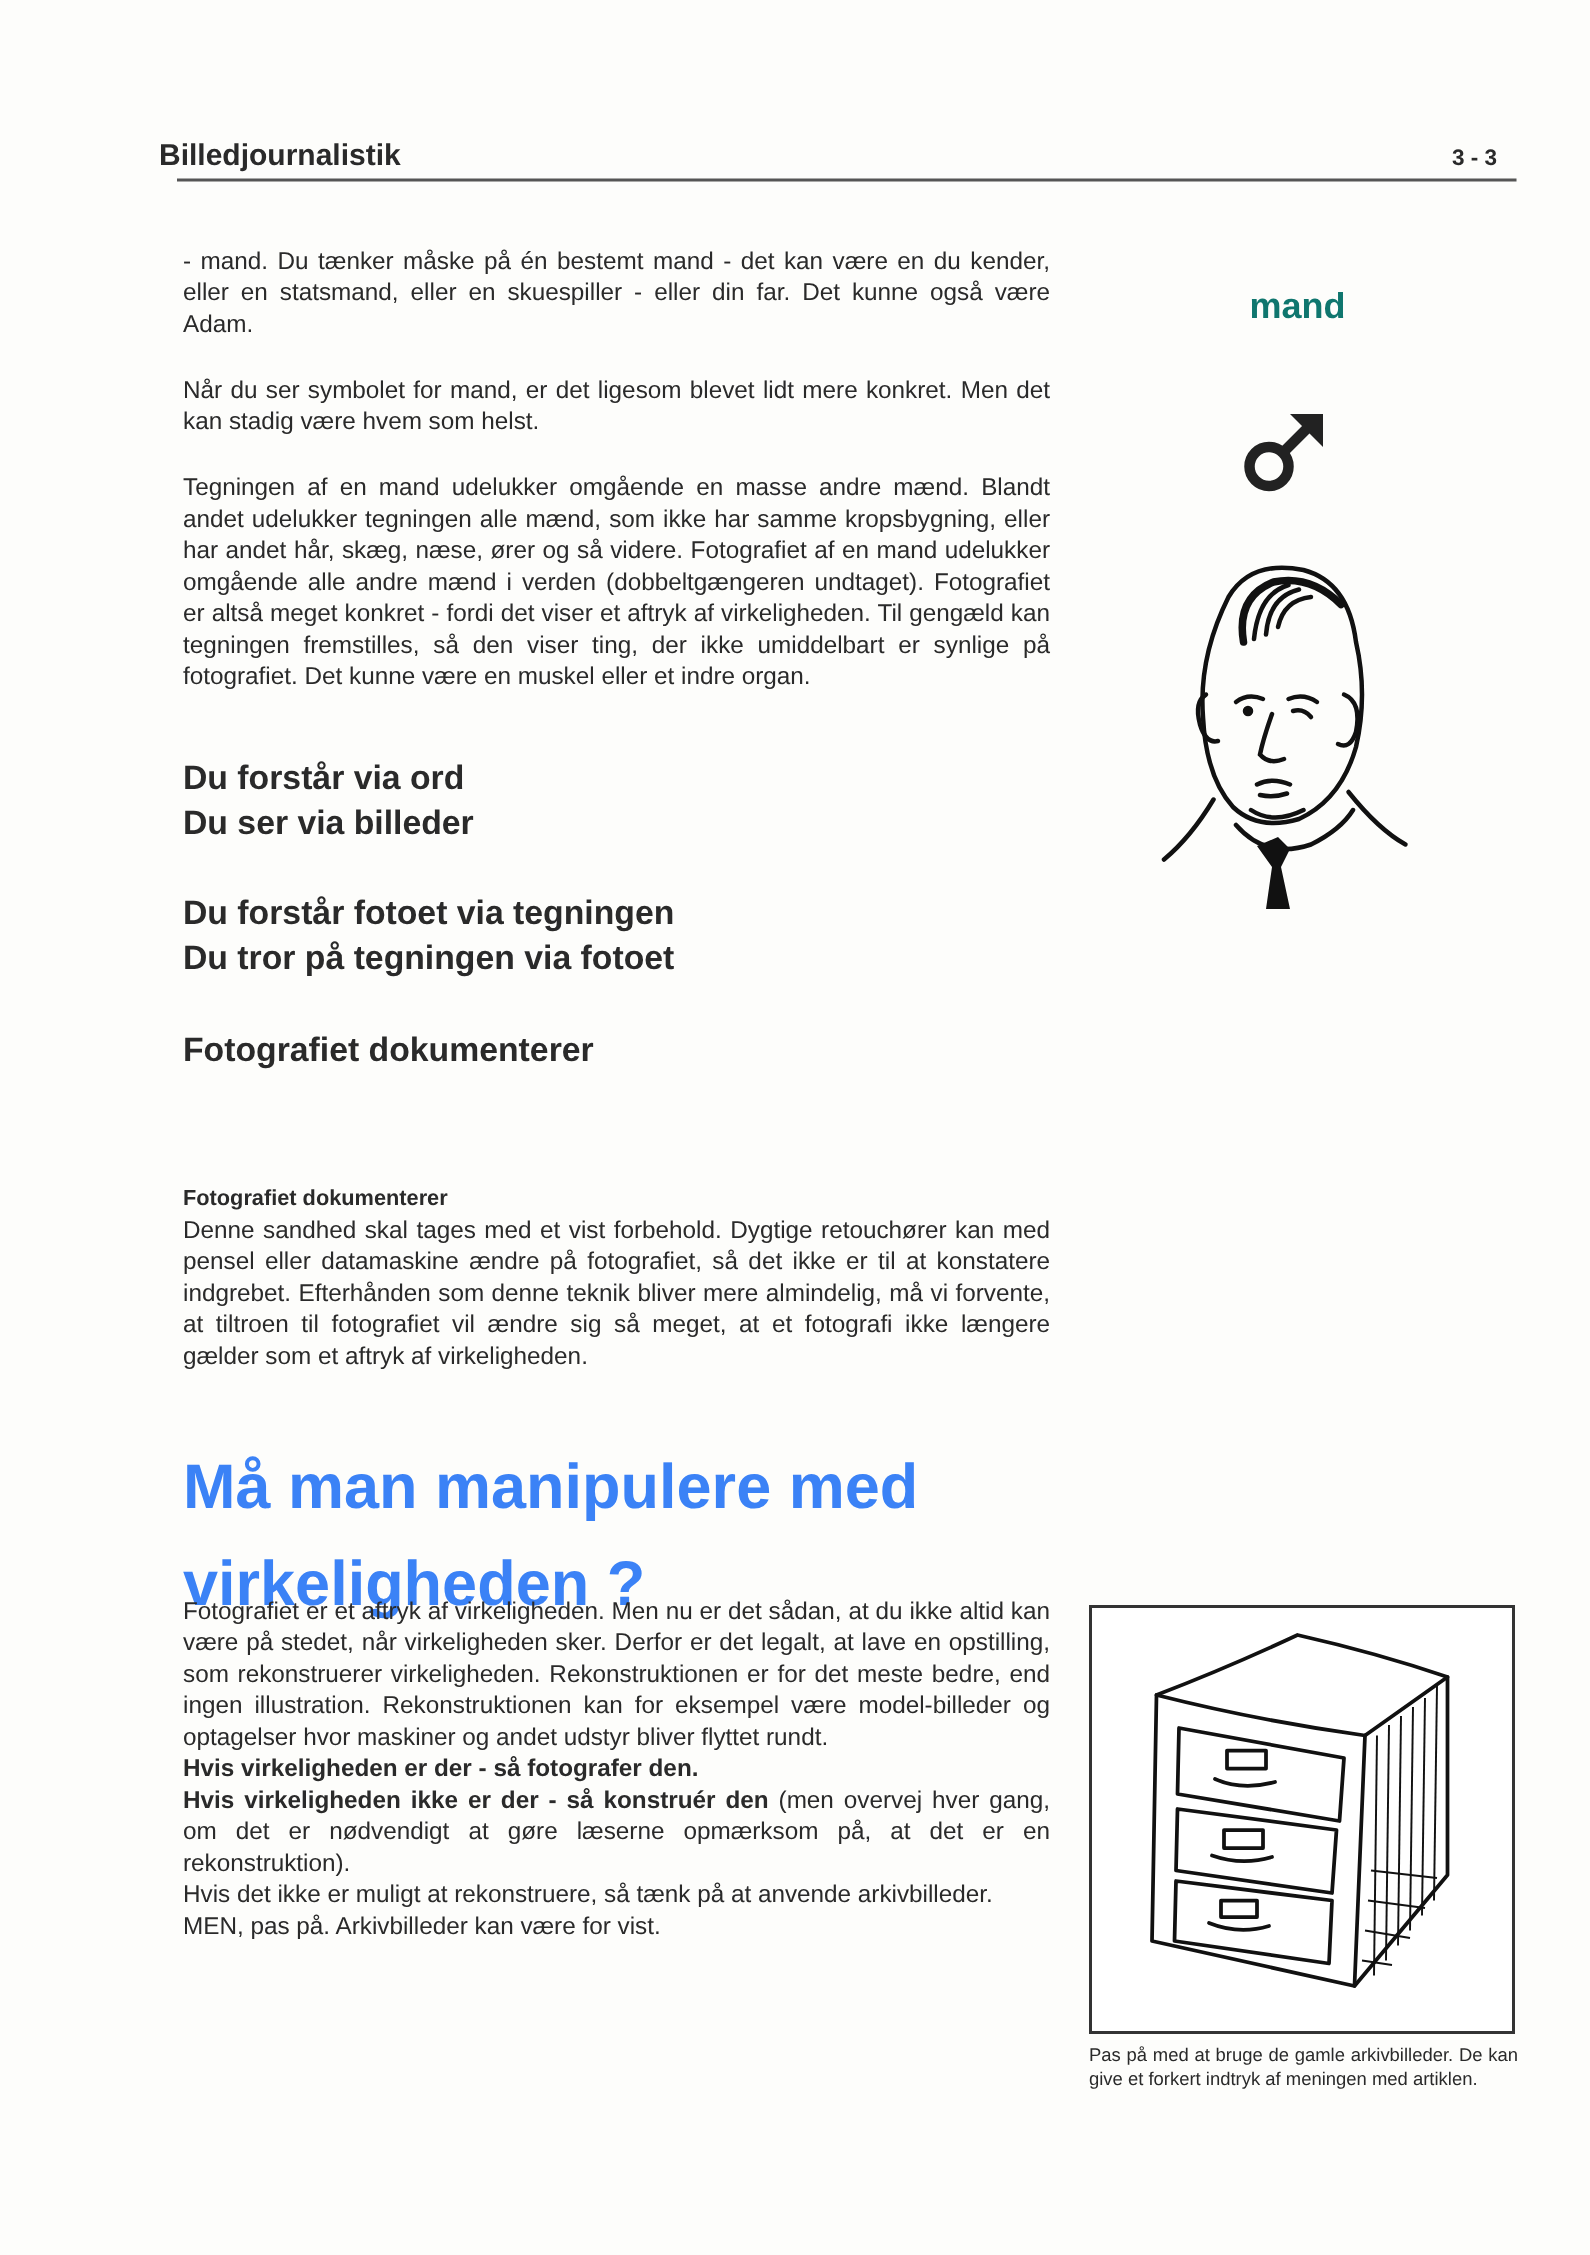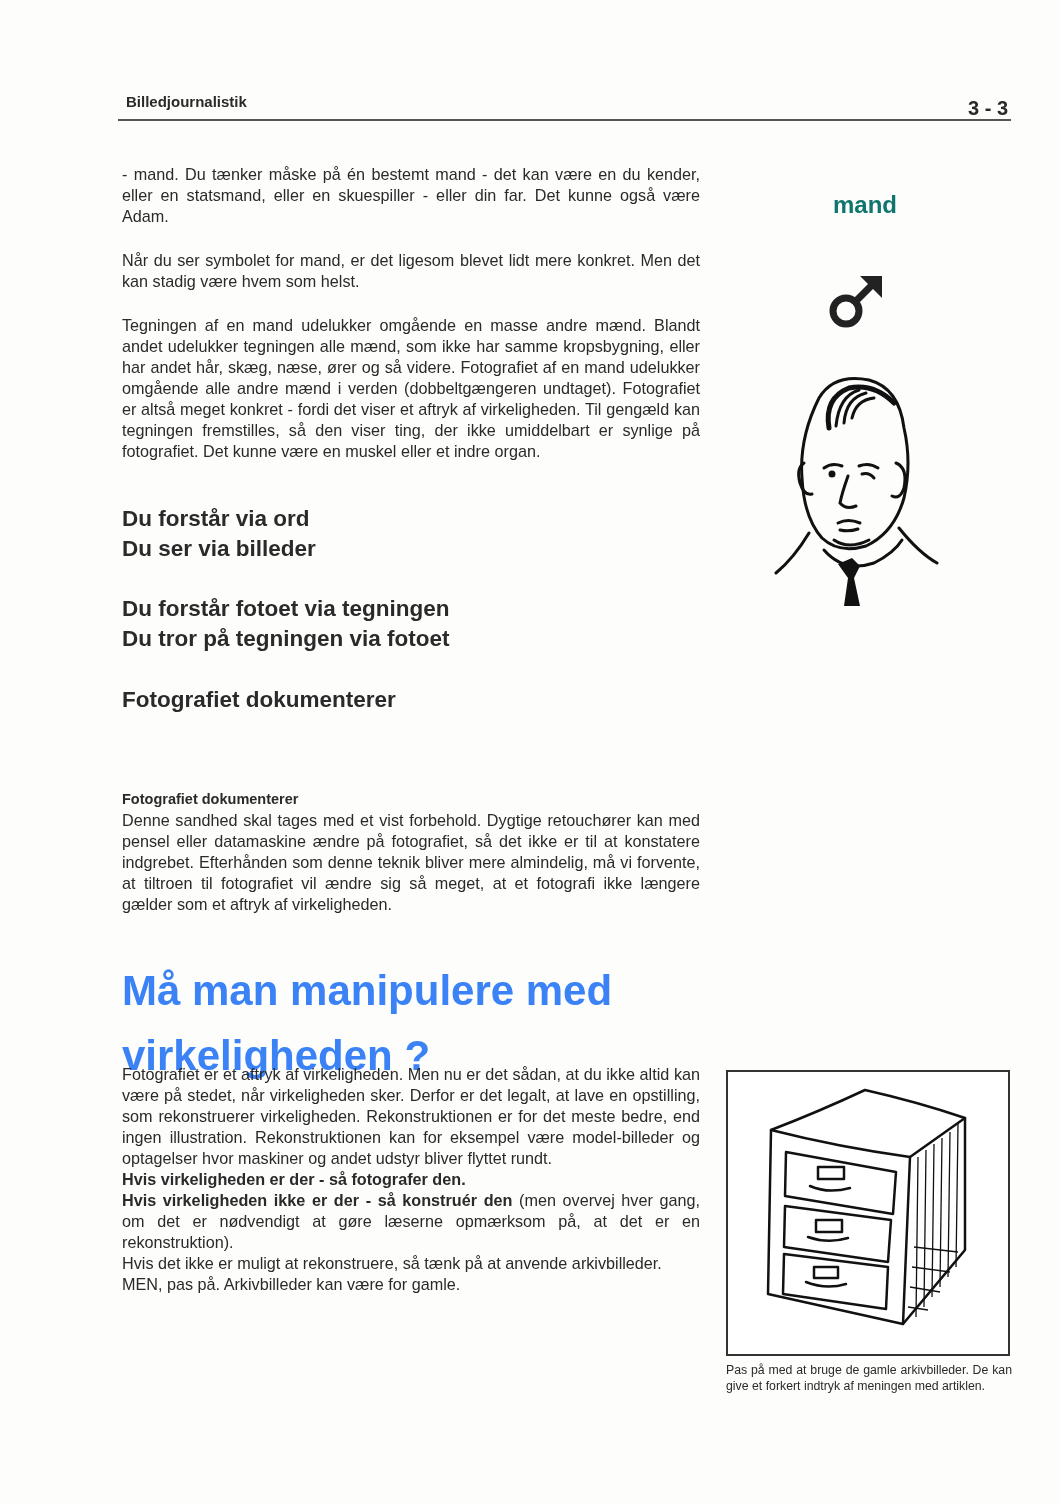--- a/index.html
+++ b/index.html
@@ -6,26 +6,26 @@
   body {
     width: 1060px; height: 1503px;
     background: #fdfdfb;
     position: relative;
     overflow: hidden;
     font-family: "Liberation Sans", sans-serif;
     color: #222;
   }
   .abs { position: absolute; }
   .header-title {
-    left: 126px; top: 93px;
-    font-size: 15px; font-weight: bold; color: #2a2a2a;
+    left: 106px; top: 93px;
+    font-size: 20px; font-weight: bold; color: #2a2a2a;
   }
   .header-page {
     left: 968px; top: 97px;
-    font-size: 20px; font-weight: bold; color: #2a2a2a;
+    font-size: 15px; font-weight: bold; color: #2a2a2a;
   }
   .header-rule {
     left: 118px; top: 119px; width: 893px; height: 2px;
     background: #555;
   }
   .para {
     left: 122px; width: 578px;
     font-size: 16.2px; line-height: 21px;
     text-align: justify; color: #2a2a2a;
   }
@@ -127,21 +127,21 @@
 </div>
 
 <div class="abs big-title">Må man manipulere med virkeligheden ?</div>
 <div class="abs para" style="top:1064px;">
   <p>Fotografiet er et aftryk af virkeligheden. Men nu er det sådan, at du ikke altid kan være på stedet, når virkeligheden sker. Derfor er det legalt, at lave en opstilling, som rekonstruerer virkeligheden. Rekonstruktionen er for det meste bedre, end ingen illustration. Rekonstruktionen kan for eksempel være model-billeder og optagelser hvor maskiner og andet udstyr bliver flyttet rundt.</p>
   <p class="bold">Hvis virkeligheden er der - så fotografer den.</p>
   <p>
     <span class="bold">Hvis virkeligheden ikke er der - så konstruér den</span><span> (men overvej hver gang, om det er nødvendigt at gøre læserne opmærksom på, at det er en rekonstruktion).</span>
   </p>
   <p>Hvis det ikke er muligt at rekonstruere, så tænk på at anvende arkivbilleder.</p>
-  <p>MEN, pas på. Arkivbilleder kan være for gamle.</p>
+  <p>MEN, pas på. Arkivbilleder kan være for vist.</p>
 </div>
 
 <div class="abs figure-frame">
   <svg width="280" height="282" viewBox="0 0 280 282">
     <g fill="none" stroke="#111" stroke-width="2.5" stroke-linejoin="round" stroke-linecap="round">
       <path d="M43 58 Q90 40 137 18 Q190 30 237 46 L237 178 L175 252 L40 222 Z"></path>
       <path d="M43 58 Q110 75 182 85 L237 46"></path>
       <path d="M182 85 L175 252"></path>
       <path d="M58 80 L168 100 L165 142 L57 124 Z"></path>
       <path d="M57 134 L163 148 L160 190 L56 175 Z"></path>

